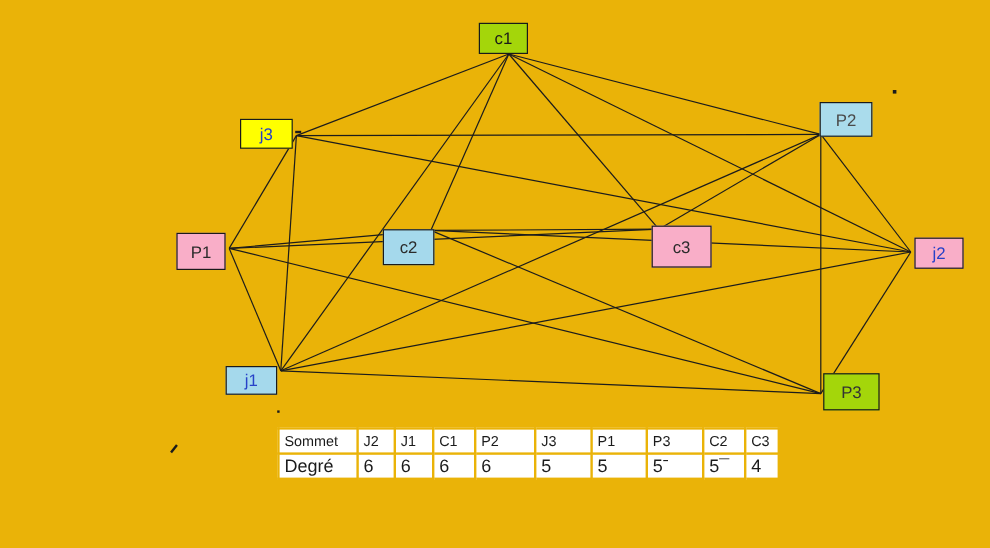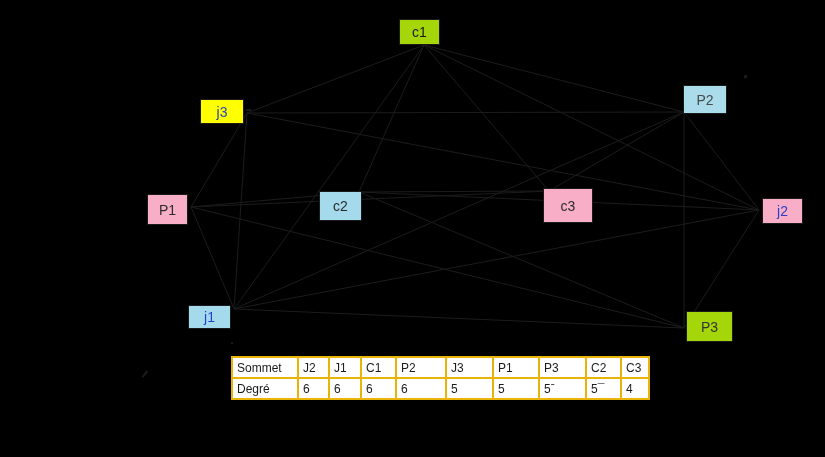--- a/index.html
+++ b/index.html
@@ -1,36 +1,36 @@
 <!DOCTYPE html>
 <html><head>
 <meta charset="utf-8">
 <style>
   html,body{margin:0;padding:0;background:#ffffff;}
   .canvas{
     position:relative;width:825px;height:457px;overflow:hidden;
-    background:#000000;font-family:"Liberation Sans",sans-serif;
+    background:#eab308;font-family:"Liberation Sans",sans-serif;
   }
   .edges-svg{position:absolute;left:0;top:0;}
   .node{
     position:absolute;border:1px solid #1a1a1a;box-sizing:border-box;
     display:flex;align-items:center;justify-content:center;
     font-size:14px;line-height:1;
   }
   .mark{position:absolute;background:#1b1b1b;}
   .degree-table{
     position:absolute;border-collapse:collapse;table-layout:fixed;
     background:#ffffff;
   }
   .degree-table td{
     border:2px solid #eab308;box-sizing:border-box;
     padding:0 4px;white-space:nowrap;overflow:hidden;
     font-size:12px;color:#1b1b1b;vertical-align:middle;
   }
-  .degree-table tr.row-degree td{font-size:12px;}
+  .degree-table tr.row-degree td{font-size:15px;}
 </style>
 </head>
 <body>
 
 <div class="canvas">
   <svg class="edges-svg" width="825" height="457" viewBox="0 0 825 457">
       <line x1="424" y1="45" x2="247" y2="113" stroke="#1c1c1c" stroke-width="1"></line>
       <line x1="424" y1="45" x2="359" y2="192" stroke="#1c1c1c" stroke-width="1"></line>
       <line x1="424" y1="45" x2="549" y2="191" stroke="#1c1c1c" stroke-width="1"></line>
       <line x1="424" y1="45" x2="234" y2="309" stroke="#1c1c1c" stroke-width="1"></line>

